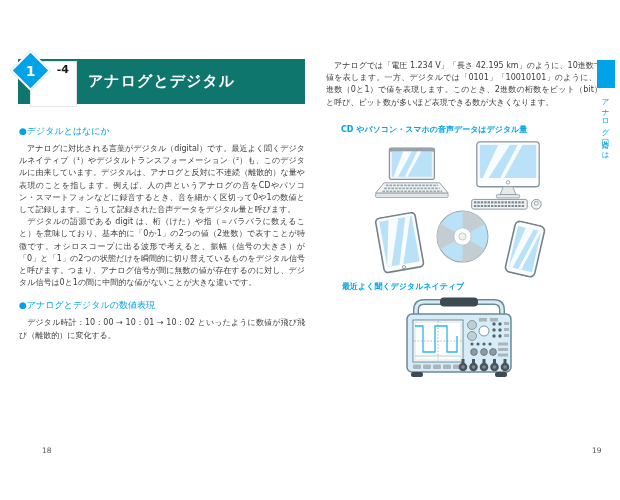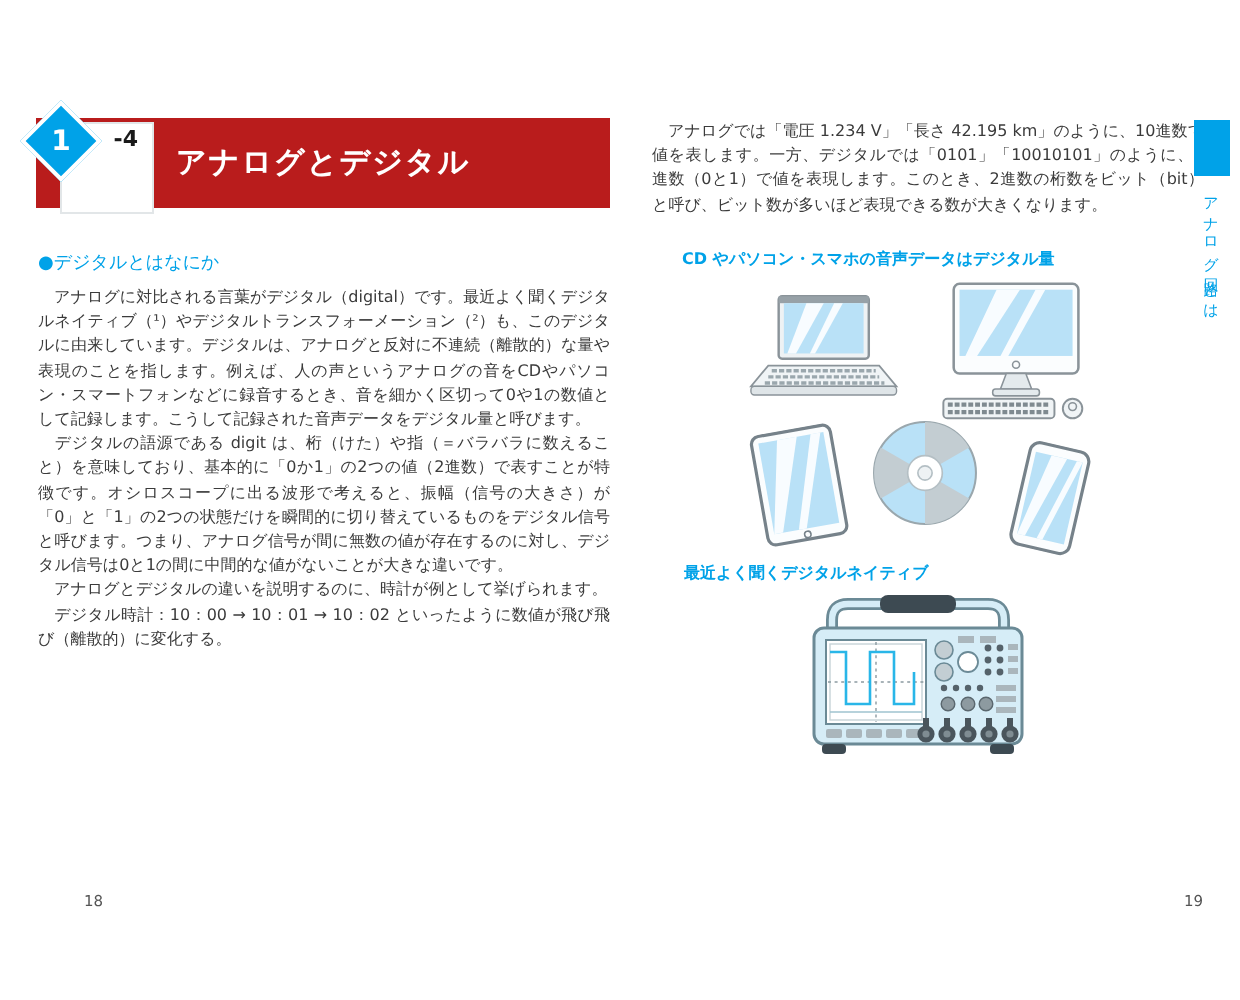--- a/index.html
+++ b/index.html
@@ -1,20 +1,20 @@
 <!DOCTYPE html>
 <html><head>
 <meta charset="utf-8">
 <style>
   html,body{margin:0;padding:0;}
   body{background:#ffffff;font-family:"DejaVu Sans","Liberation Sans",sans-serif;}
   #spread{position:relative;width:620px;height:500px;background:#ffffff;overflow:hidden;}
 
   
-  .banner{position:absolute;left:18px;top:59px;width:287px;height:45px;background:#b91c1c;}
+  .banner{position:absolute;left:18px;top:59px;width:287px;height:45px;background:#0f766e;}
   .banner-title{position:absolute;left:70px;top:0;height:45px;line-height:45px;
     color:#ffffff;font-weight:bold;font-size:15px;letter-spacing:1px;}
   .numbox{position:absolute;left:30px;top:61px;width:47px;height:46px;background:#ffffff;
     border:1px solid #e2e6e8;box-sizing:border-box;}
   .numbox span{position:absolute;top:1px;right:7px;font-size:11px;font-weight:bold;color:#1a1a1a;}
   .diamond{position:absolute;left:16px;top:56px;width:25px;height:25px;background:#00a2e8;
     border:2px solid #ffffff;transform:rotate(45deg);}
   .diamond span{position:absolute;left:0;top:0;width:25px;height:25px;display:flex;
     align-items:center;justify-content:center;transform:rotate(-45deg);
     color:#ffffff;font-weight:bold;font-size:14px;}
@@ -63,21 +63,21 @@
     <span>-4</span>
   </div>
   <div class="diamond">
     <span>1</span>
   </div>
 
   <div class="col-left body-text">
     <h3 class="sec-head">●デジタルとはなにか</h3>
     <p>　アナログに対比される言葉がデジタル（digital）です。最近よく聞くデジタルネイティブ（¹）やデジタルトランスフォーメーション（²）も、このデジタルに由来しています。デジタルは、アナログと反対に不連続（離散的）な量や表現のことを指します。例えば、人の声というアナログの音をCDやパソコン・スマートフォンなどに録音するとき、音を細かく区切って0や1の数値として記録します。こうして記録された音声データをデジタル量と呼びます。</p>
     <p>　デジタルの語源である digit は、桁（けた）や指（＝バラバラに数えること）を意味しており、基本的に「0か1」の2つの値（2進数）で表すことが特徴です。オシロスコープに出る波形で考えると、振幅（信号の大きさ）が「0」と「1」の2つの状態だけを瞬間的に切り替えているものをデジタル信号と呼びます。つまり、アナログ信号が間に無数の値が存在するのに対し、デジタル信号は0と1の間に中間的な値がないことが大きな違いです。</p>
-    <p>　アナログとデジタルの違いを説明するのに、時計が例として挙げられます。</p>
+    <h3 class="sec-head second">●アナログとデジタルの数値表現</h3>
     <p>　デジタル時計：10：00 → 10：01 → 10：02 といったように数値が飛び飛び（離散的）に変化する。</p>
   </div>
 
 
   <div class="pagenum left">18</div>
   <div class="pagenum right">19</div>
 
   <div class="col-right body-text">
     <p>　アナログでは「電圧 1.234 V」「長さ 42.195 km」のように、10進数で値を表します。一方、デジタルでは「0101」「10010101」のように、2進数（0と1）で値を表現します。このとき、2進数の桁数をビット（bit）と呼び、ビット数が多いほど表現できる数が大きくなります。</p>
   </div>

